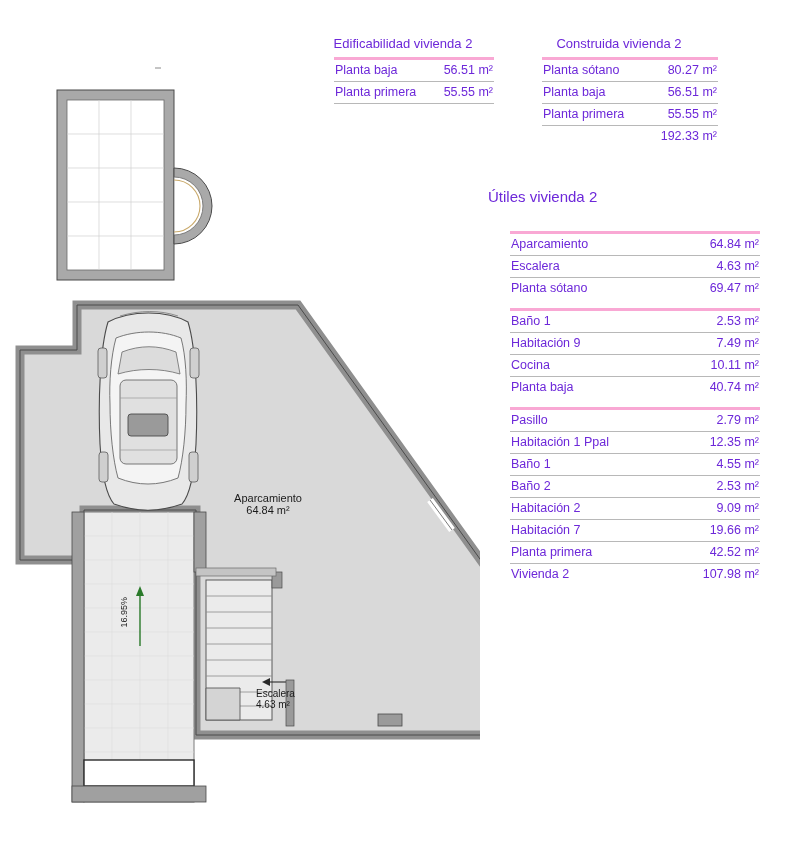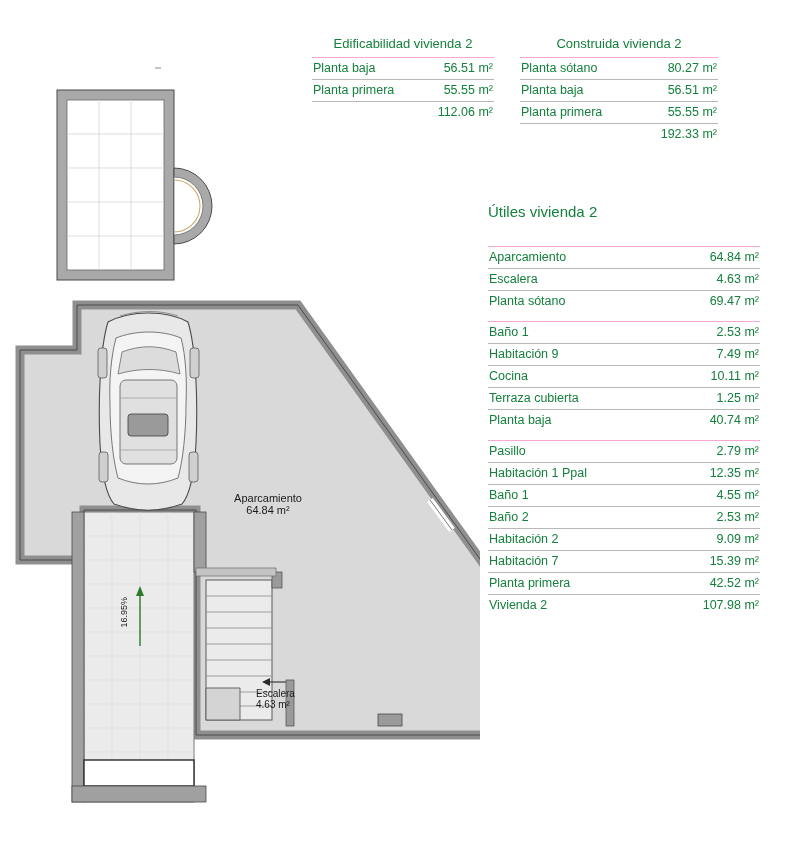--- a/index.html
+++ b/index.html
@@ -13,33 +13,34 @@
     position: relative;
     font-family: "Liberation Sans", sans-serif;
     color: #1a1a1a;
     overflow: hidden;
   }
 
   
   .spec-table {
     position: absolute;
     font-size: 12.5px;
-    color: #15803d;
+    color: #6d28d9;
   }
   .spec-title {
     font-size: 13px;
     text-align: center;
     padding-bottom: 6px;
     white-space: nowrap;
   }
   .spec-title.left {
     text-align: left;
   }
   .spec-rows {
-    border-top: 1px solid #f9a8d4;
+    border-top: 3px solid #f9a8d4;
+    margin-left: 22px;
   }
   .spec-row {
     display: flex;
     justify-content: space-between;
     align-items: baseline;
     border-bottom: 1px solid #b8b8b8;
     padding: 3px 1px 3px 1px;
     line-height: 15px;
   }
   .spec-row .lbl {
@@ -58,21 +59,21 @@
   .spec-gap {
     height: 9px;
   }
   .spec-row.noborder {
     border-bottom: none;
   }
 
   
   #tbl-edificabilidad { left: 312px; top: 36px; width: 182px; }
   #tbl-construida     { left: 520px; top: 36px; width: 198px; }
-  #tbl-utiles         { left: 488px; top: 203px; width: 272px; }
+  #tbl-utiles         { left: 488px; top: 188px; width: 272px; }
 
   #tbl-utiles .spec-title { text-align: left; font-size: 15px; padding-bottom: 26px; }
 
   
   #plan {
     position: absolute;
     left: 0;
     top: 0;
     width: 480px;
     height: 844px;
@@ -227,21 +228,20 @@
   <div class="spec-rows">
     <div class="spec-row">
       <span class="lbl">Planta baja</span>
       <span class="val">56.51 m²</span>
     </div>
     <div class="spec-row">
       <span class="lbl">Planta primera</span>
       <span class="val">55.55 m²</span>
     </div>
   </div>
-  <div class="spec-total">112.06 m²</div>
 </div>
 
 <div class="spec-table" id="tbl-construida">
   <div class="spec-title">Construida vivienda 2</div>
   <div class="spec-rows">
     <div class="spec-row">
       <span class="lbl">Planta sótano</span>
       <span class="val">80.27 m²</span>
     </div>
     <div class="spec-row">
@@ -282,24 +282,20 @@
       <span class="val">2.53 m²</span>
     </div>
     <div class="spec-row">
       <span class="lbl">Habitación 9</span>
       <span class="val">7.49 m²</span>
     </div>
     <div class="spec-row">
       <span class="lbl">Cocina</span>
       <span class="val">10.11 m²</span>
     </div>
-    <div class="spec-row">
-      <span class="lbl">Terraza cubierta</span>
-      <span class="val">1.25 m²</span>
-    </div>
     <div class="spec-row noborder">
       <span class="lbl">Planta baja</span>
       <span class="val">40.74 m²</span>
     </div>
   </div>
 
   <div class="spec-gap"></div>
 
   <div class="spec-rows">
     <div class="spec-row">
@@ -317,21 +313,21 @@
     <div class="spec-row">
       <span class="lbl">Baño 2</span>
       <span class="val">2.53 m²</span>
     </div>
     <div class="spec-row">
       <span class="lbl">Habitación 2</span>
       <span class="val">9.09 m²</span>
     </div>
     <div class="spec-row">
       <span class="lbl">Habitación 7</span>
-      <span class="val">15.39 m²</span>
+      <span class="val">19.66 m²</span>
     </div>
     <div class="spec-row">
       <span class="lbl">Planta primera</span>
       <span class="val">42.52 m²</span>
     </div>
     <div class="spec-row noborder">
       <span class="lbl">Vivienda 2</span>
       <span class="val">107.98 m²</span>
     </div>
   </div>

